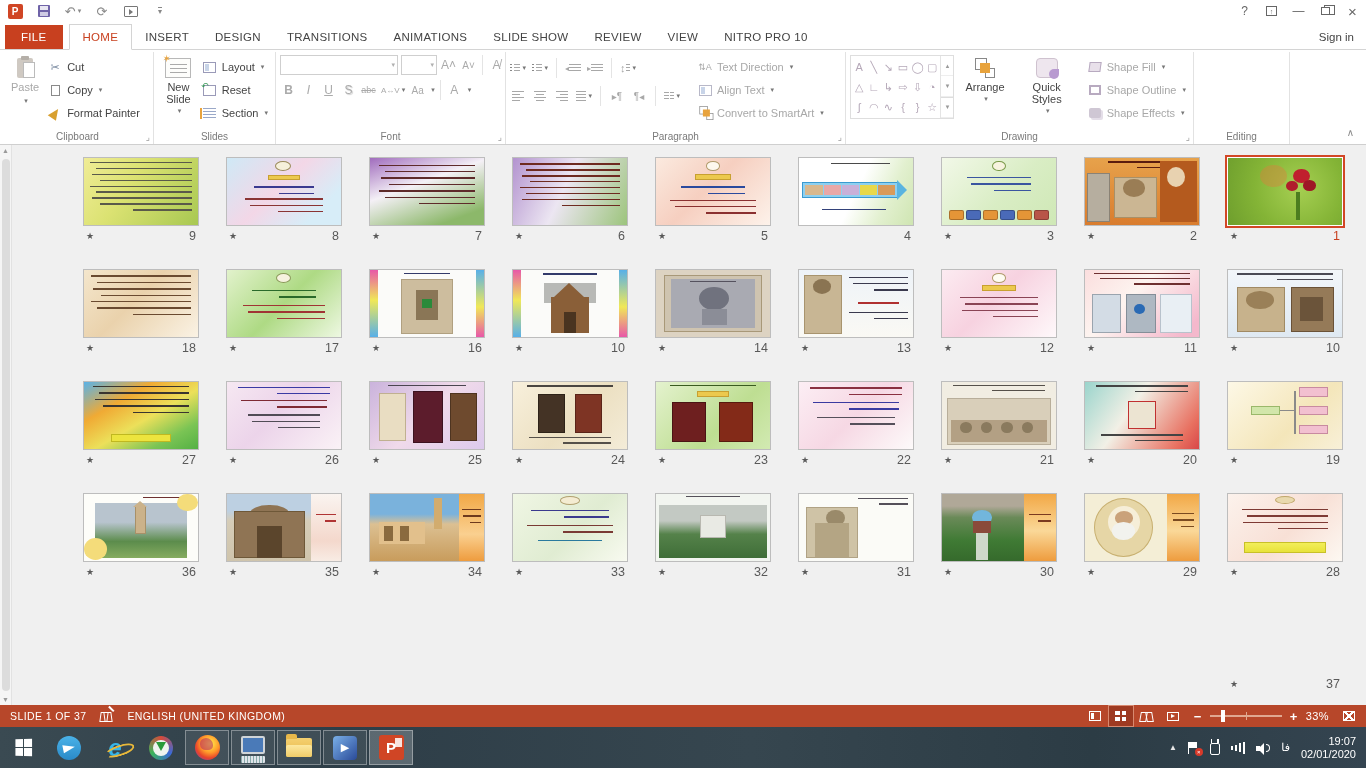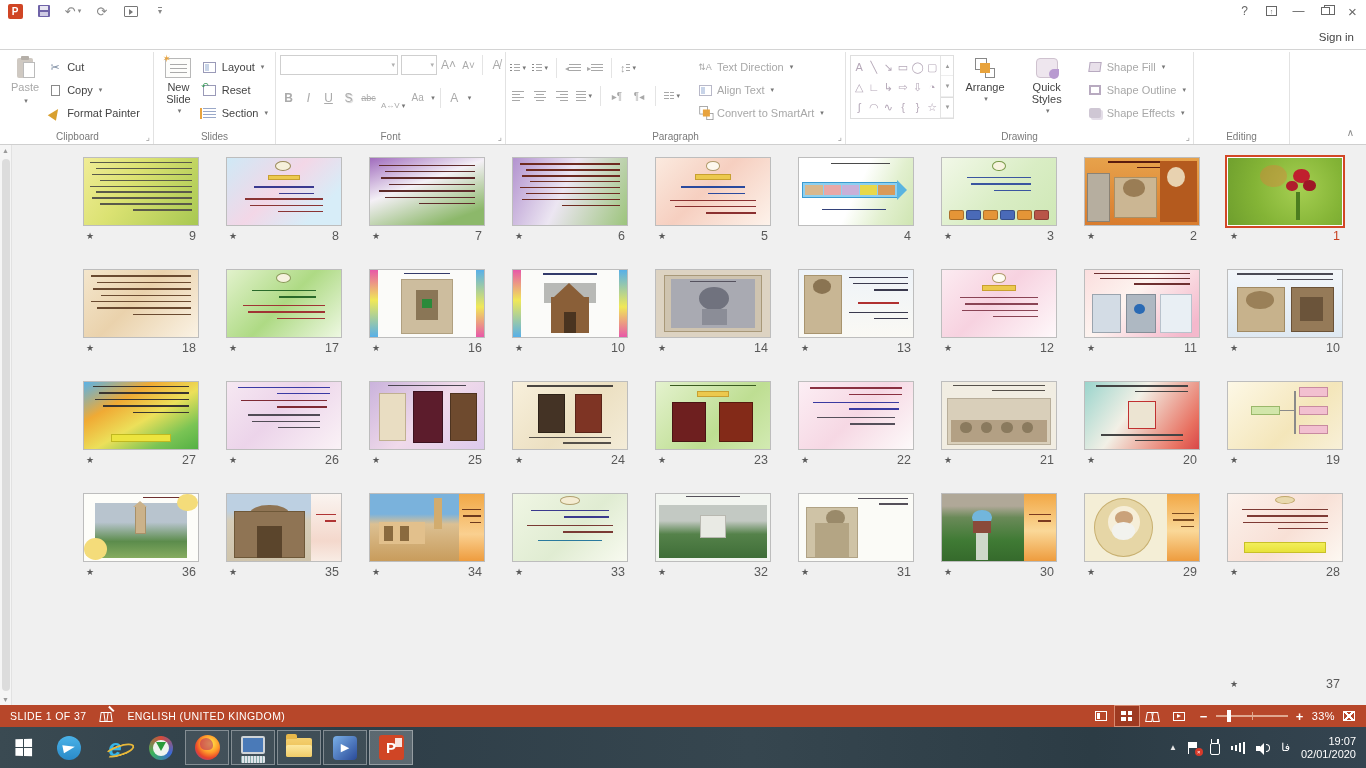--- a/index.html
+++ b/index.html
@@ -124,21 +124,21 @@
   .ic-show{width:12px;height:9px;border:1px solid #fff;position:relative;}
   .ic-show:after{content:"";position:absolute;left:3px;top:1px;border-left:4px solid #fff;border-top:2.5px solid transparent;border-bottom:2.5px solid transparent;}
   .zoomctl{display:flex;align-items:center;gap:8px;margin:0 8px;}
   .ztrack{position:relative;width:72px;height:2px;background:#e0a890;}
   .ztick{position:absolute;left:50%;top:-3px;width:1px;height:8px;background:#e0a890;}
   .zthumb{position:absolute;left:16%;top:-5px;width:4px;height:12px;background:#fff;}
   .zsign{font-size:13px;font-weight:bold;}
   .ic-fit{width:12px;height:10px;border:1px solid #fff;background:
     linear-gradient(45deg,transparent 44%,#fff 44% 56%,transparent 56%),
     linear-gradient(-45deg,transparent 44%,#fff 44% 56%,transparent 56%);}
-  .zpct{font-size:11px;margin-right:1px;}
+  .zpct{font-size:11px;margin-right:7px;}
   
   .taskbar{height:41px;background:linear-gradient(90deg,#3a4a52,#2e3e48 25%,#36464f 55%,#2c3c45 80%,#344450);
     display:flex;align-items:stretch;position:relative;}
   .tbtn{width:46px;display:flex;align-items:center;justify-content:center;}
   .tbtn.open{box-shadow:inset 0 0 0 1px rgba(255,255,255,.35);background:rgba(255,255,255,.08);margin:3px 1px;width:44px;}
   .tbtn.active{background:rgba(255,255,255,.22);}
   .ic-start{width:17px;height:17px;display:grid;grid-template-columns:1fr 1fr;gap:1.5px;transform:perspective(60px) rotateY(-12deg);}
   .ic-start span{background:#fff;}
   .ic-tg{width:24px;height:24px;border-radius:50%;background:linear-gradient(180deg,#4ab2e8,#2a8ac8);position:relative;}
   .ic-tg:after{content:"";position:absolute;left:6px;top:8px;border-left:12px solid #fff;border-top:4px solid transparent;border-bottom:4px solid transparent;transform:rotate(-12deg);}
@@ -207,20 +207,32 @@
         </span>
       <span class="wbtn">—</span>
       <span class="wbtn">
           <span class="ic-restore"></span>
         </span>
       <span class="wbtn" style="font-size:15px;">×</span>
     </div>
   </div>
 
   <div class="tabrow">
+    <div id="tabs" style="display:flex;align-items:flex-end;">
+        <div class="tab file">FILE</div>
+        <div class="tab active">HOME</div>
+        <div class="tab">INSERT</div>
+        <div class="tab">DESIGN</div>
+        <div class="tab">TRANSITIONS</div>
+        <div class="tab">ANIMATIONS</div>
+        <div class="tab">SLIDE SHOW</div>
+        <div class="tab">REVIEW</div>
+        <div class="tab">VIEW</div>
+        <div class="tab">NITRO PRO 10</div>
+      </div>
     <span class="signin">Sign in</span>
   </div>
 
   <div class="ribbon">
 
     <div class="rgroup" style="width:152px;">
       <div class="bigbtn disabled">
         <span class="ic-paste"></span>
         <span><span>Paste</span><br><span class="caret">▾</span></span>
       </div>
@@ -290,21 +302,21 @@
         <span class="fbtn" style="font-size:10px;">A˅</span>
         <span class="vsep"></span>
         <span class="fbtn">A̸</span>
       </div>
       <div class="fontrow">
         <span class="fbtn" style="font-weight:bold;">B</span>
         <span class="fbtn" style="font-style:italic;">I</span>
         <span class="fbtn" style="text-decoration:underline;">U</span>
         <span class="fbtn" style="text-shadow:1px 1px 1px #ccc;">S</span>
         <span class="fbtn" style="text-decoration:line-through;font-size:9px;">abc</span>
-        <span class="fbtn" style="font-size:8px;margin-top:16px;">A↔V<span class="caret">▾</span></span>
+        <span class="fbtn" style="font-size:8px;">A↔V<span class="caret">▾</span></span>
         <span class="fbtn" style="font-size:10px;">Aa</span>
           <span class="caret">▾</span>
         <span class="vsep"></span>
         <span class="fbtn">A</span>
           <span class="caret">▾</span>
       </div>
       <span class="glabel">Font</span>
       <span class="dlg">⌟</span>
     </div>
 

